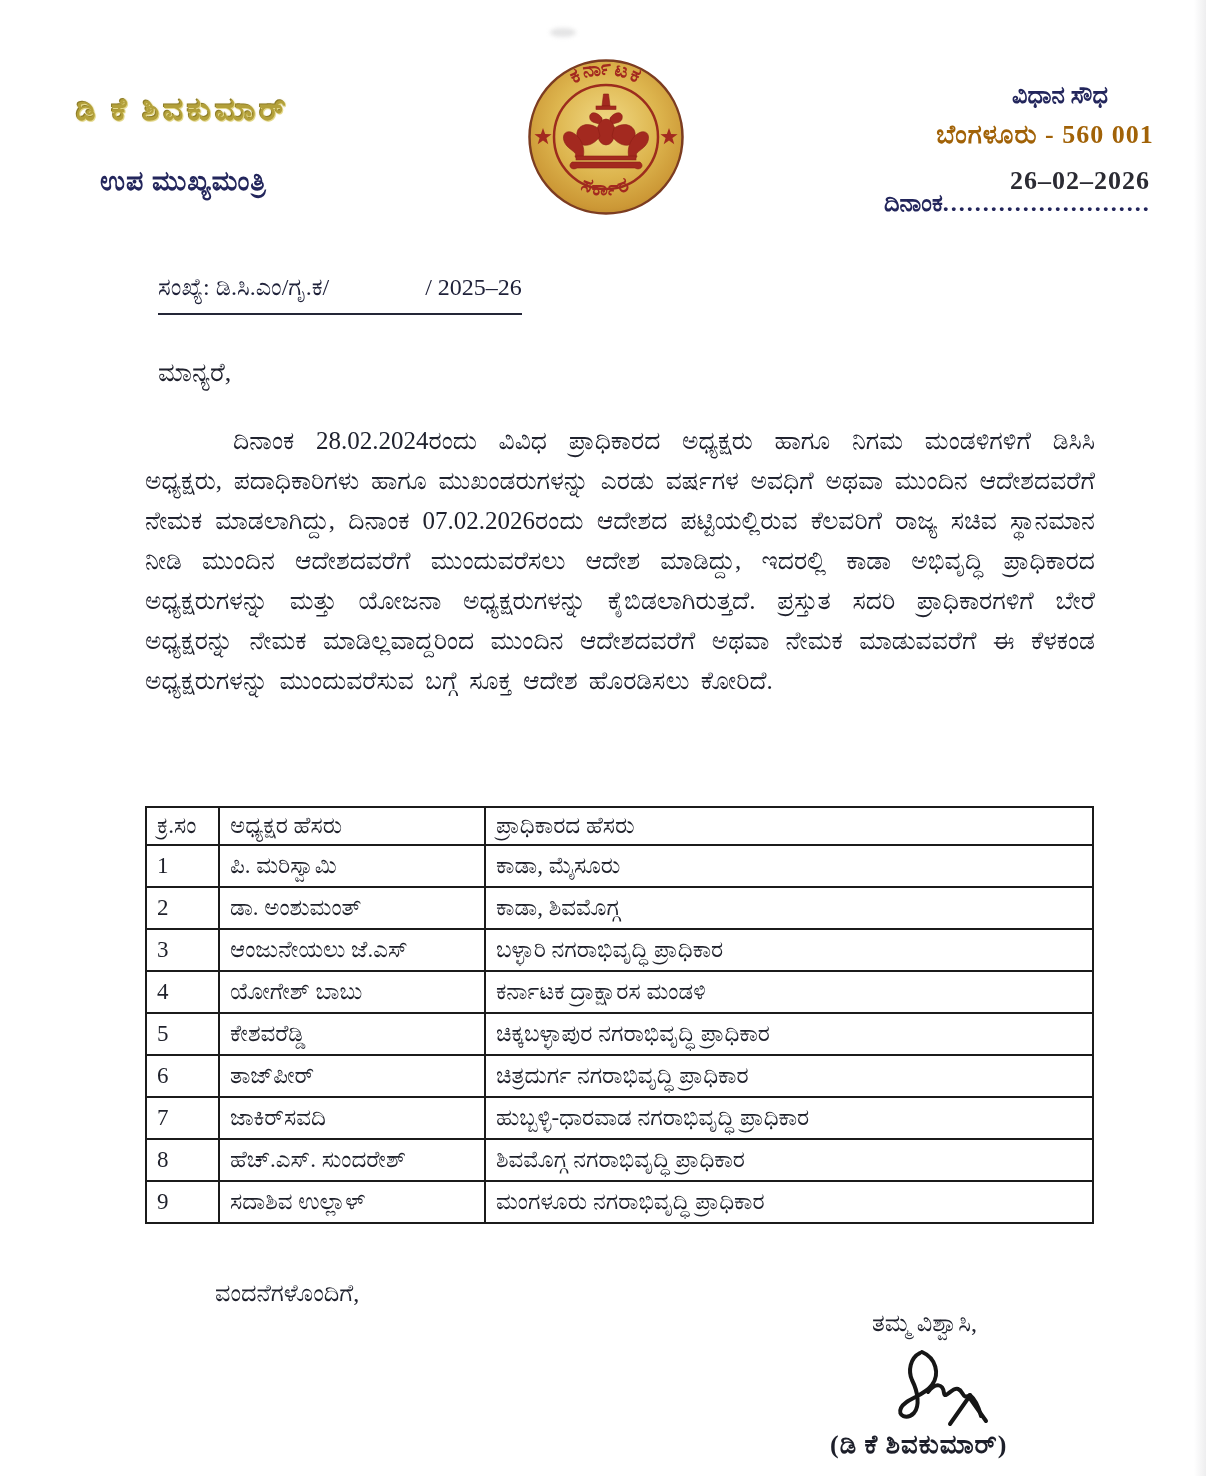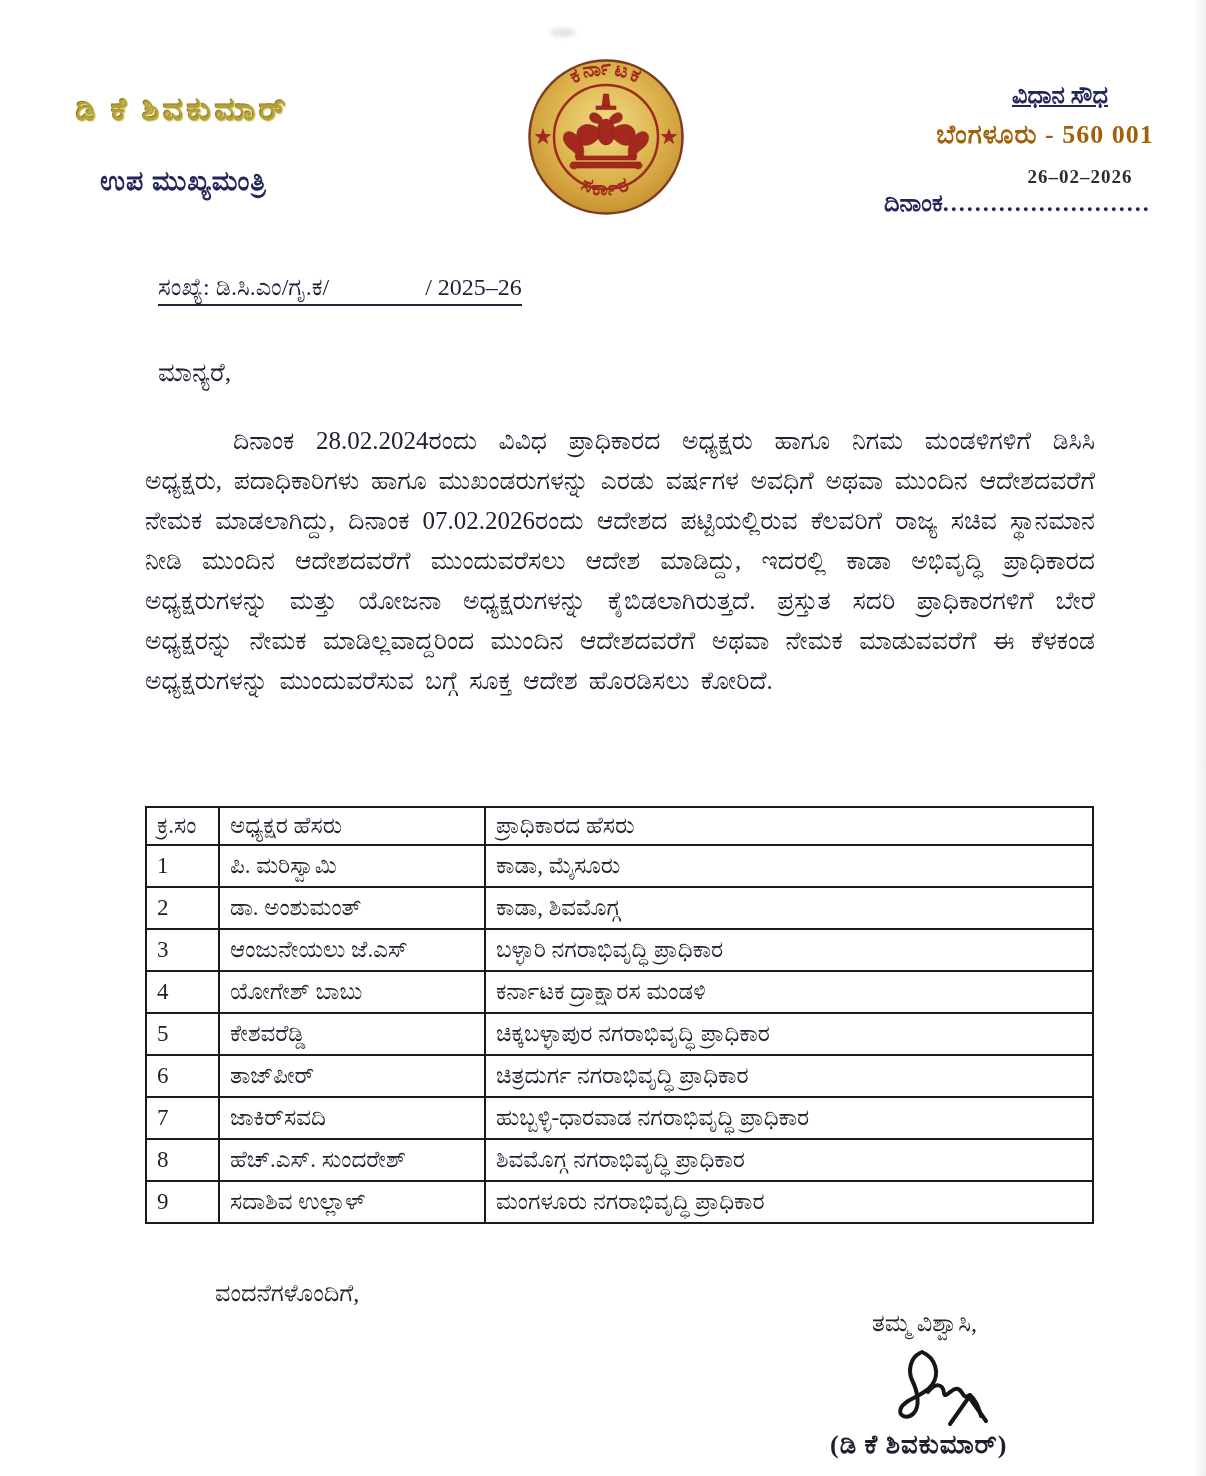--- a/index.html
+++ b/index.html
@@ -24,40 +24,40 @@
     text-shadow:1px 1px 0 #e3d787,-1px -1px 0 #8d7c27,0 0 2px #c9ba5e;
     text-align:right;
   }
   .lh-title{
     position:absolute;left:100px;top:134px;
     font-size:27px;font-weight:600;color:#23265c;letter-spacing:1px;margin-top:32px;
   }
   .seal{position:absolute;left:527px;top:58px;width:158px;height:158px;}
   .office{
     position:absolute;left:950px;top:82px;width:220px;text-align:center;
-    font-size:24px;font-weight:600;color:#23265c;text-decoration:underline;
+    font-size:24px;font-weight:600;color:#23265c;
   }
   .city{
     position:absolute;left:915px;top:120px;width:260px;text-align:center;
     font-size:26px;font-weight:700;color:#a16207;letter-spacing:1px;
   }
   .date-value{
     position:absolute;left:985px;top:166px;width:190px;text-align:center;
-    font-size:19px;font-weight:700;color:#2b2b33;letter-spacing:1px;
+    font-size:26px;font-weight:700;color:#2b2b33;letter-spacing:1px;
   }
   .date-line{
     position:absolute;left:884px;top:190px;font-size:24px;font-weight:600;color:#23265c;
     white-space:nowrap;
   }
   .date-line .dots{letter-spacing:2px;font-weight:700;}
   
   .ref{
     position:absolute;left:158px;top:274px;
     font-size:24px;color:#20223a;border-bottom:2px solid #242637;
-    padding-bottom:3px;white-space:nowrap;
+    padding-bottom:12px;white-space:nowrap;
   }
   .ref .gap{display:inline-block;width:96px;}
   
   .salutation{position:absolute;left:158px;top:358px;font-size:26px;color:#20222e;}
   .body-par{
     position:absolute;left:145px;top:421px;width:950px;
     font-size:25px;line-height:40px;text-align:justify;text-indent:88px;
     color:#20222e;word-spacing:5px;
   }
   

